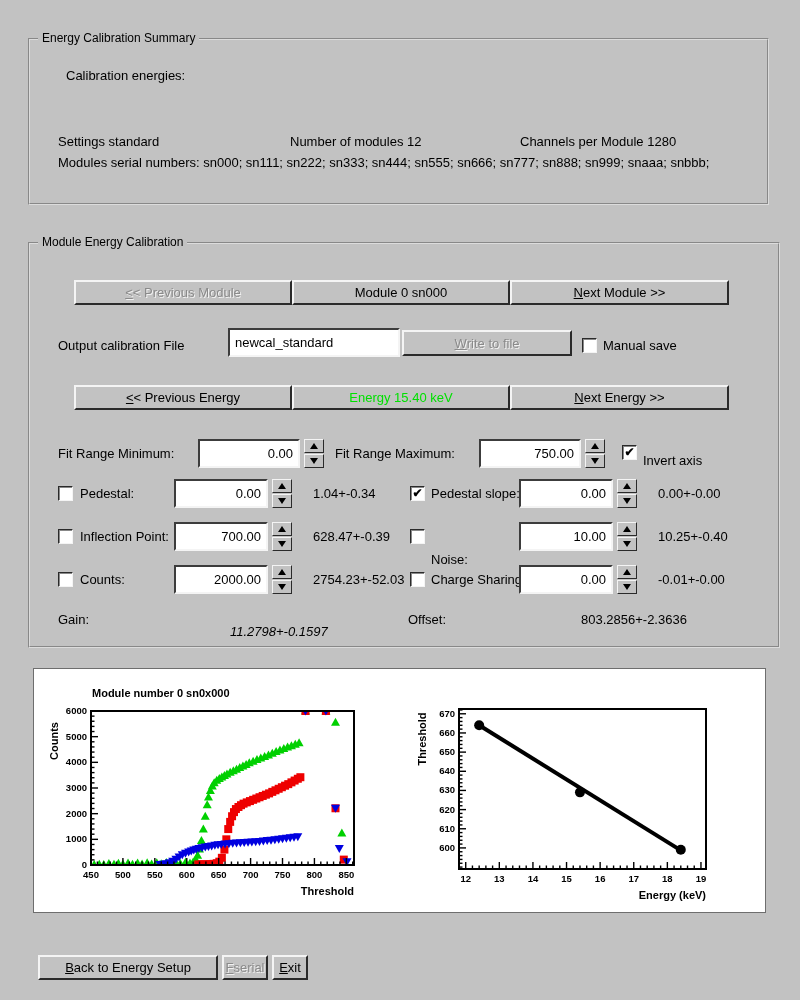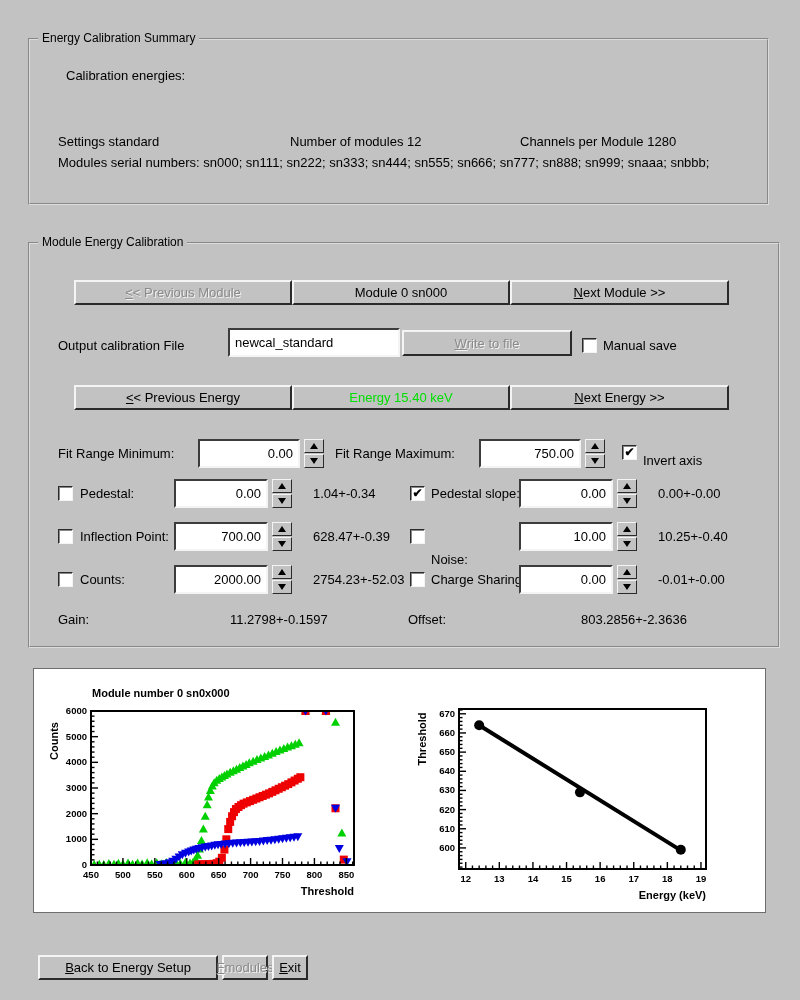--- a/index.html
+++ b/index.html
@@ -231,21 +231,21 @@
             <span class="tri-up"></span>
           </span>
         <span class="spinbtn" style="top:15px;">
             <span class="tri-down"></span>
           </span>
       </div>
       <div class="lbl" style="left:628px;top:328px;">-0.01+-0.00</div>
     </div>
 
     <div class="lbl" style="left:28px;top:368px;">Gain:</div>
-    <div class="lbl" style="left:200px;top:368px;">11.2798+-0.1597</div>
+    <div class="lbl" style="left:200px;top:380px;font-style:italic;">11.2798+-0.1597</div>
     <div class="lbl" style="left:378px;top:368px;">Offset:</div>
     <div class="lbl" style="left:551px;top:368px;">803.2856+-2.3636</div>
   </div>
 
   <div id="plot-panel">
     <svg id="plot-left" width="380" height="245" style="position:absolute;left:0;top:0;">
         <defs>
           <clipPath id="clipL">
             <rect x="56" y="41" width="265" height="156"></rect>
           </clipPath>
@@ -608,21 +608,21 @@
   </div>
 
   <div class="btn" style="left:38px;top:955px;width:180px;height:25px;">
     <span></span>
       <span class="k">B</span>
       <span>ack to Energy Setup</span>
   </div>
   <div class="btn disabled" style="left:222px;top:955px;width:46px;height:25px;">
     <span></span>
       <span class="k">F</span>
-      <span>modules</span>
+      <span>serial</span>
   </div>
   <div class="btn" style="left:272px;top:955px;width:36px;height:25px;">
     <span></span>
       <span class="k">E</span>
       <span>xit</span>
   </div>
 
 </div>
 
 </body></html>

